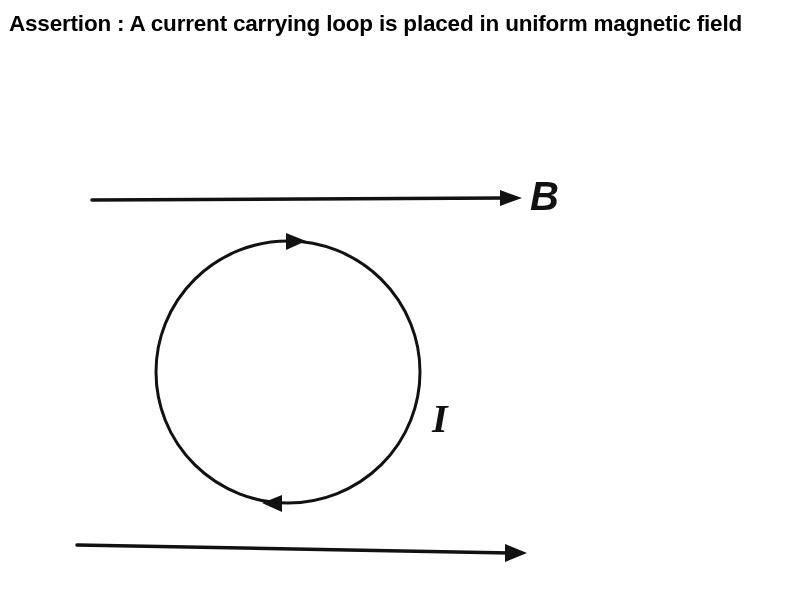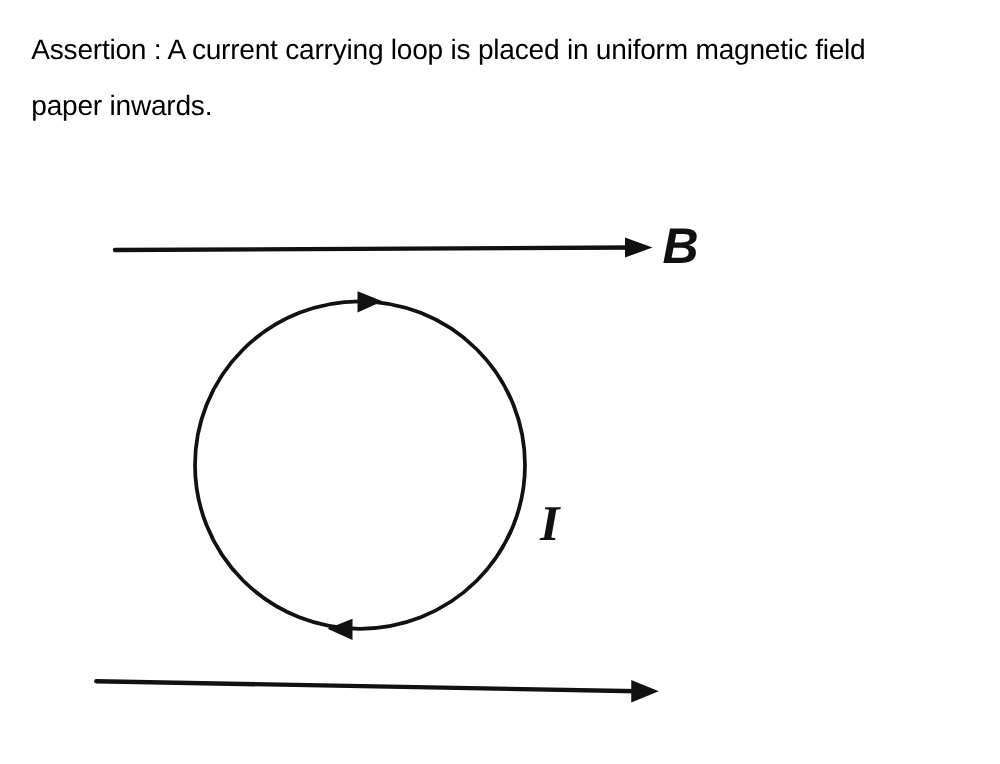--- a/index.html
+++ b/index.html
@@ -3,35 +3,34 @@
   <meta charset="utf-8">
   <style>
     html, body { margin: 0; padding: 0; background: #ffffff; }
     body { width: 800px; height: 611px; position: relative; overflow: hidden; }
     .question {
       position: absolute; left: 9px; top: 9px; width: 790px;
       font-family: "Liberation Sans", sans-serif;
       font-size: 22.5px; line-height: 29px; color: #000;
       letter-spacing: -0.2px;
     }
-    .question p { margin: 16px; }
+    .question p { margin: 0; font-weight: bold; }
     .figure { position: absolute; left: 0; top: 0; width: 800px; height: 611px; }
     .label-B {
       font-family: "Liberation Sans", sans-serif; font-weight: bold; font-style: italic;
     }
     .label-I {
       font-family: "Liberation Serif", serif; font-weight: bold; font-style: italic;
     }
   </style>
 </head>
 <body>
 
 <div class="question">
   <p>Assertion : A current carrying loop is placed in uniform magnetic field</p>
-  <p>paper inwards.</p>
 </div>
 
 <svg class="figure" viewBox="0 0 800 611" xmlns="http://www.w3.org/2000/svg">
 
   <g>
     <line x1="92" y1="200" x2="505" y2="198" stroke="#111" stroke-width="3.5" stroke-linecap="round"></line>
     <polygon points="500,190 522,198 500,206" fill="#111"></polygon>
   </g>
   <text class="label-B" x="530" y="210" font-size="40" fill="#111">B</text>
 

